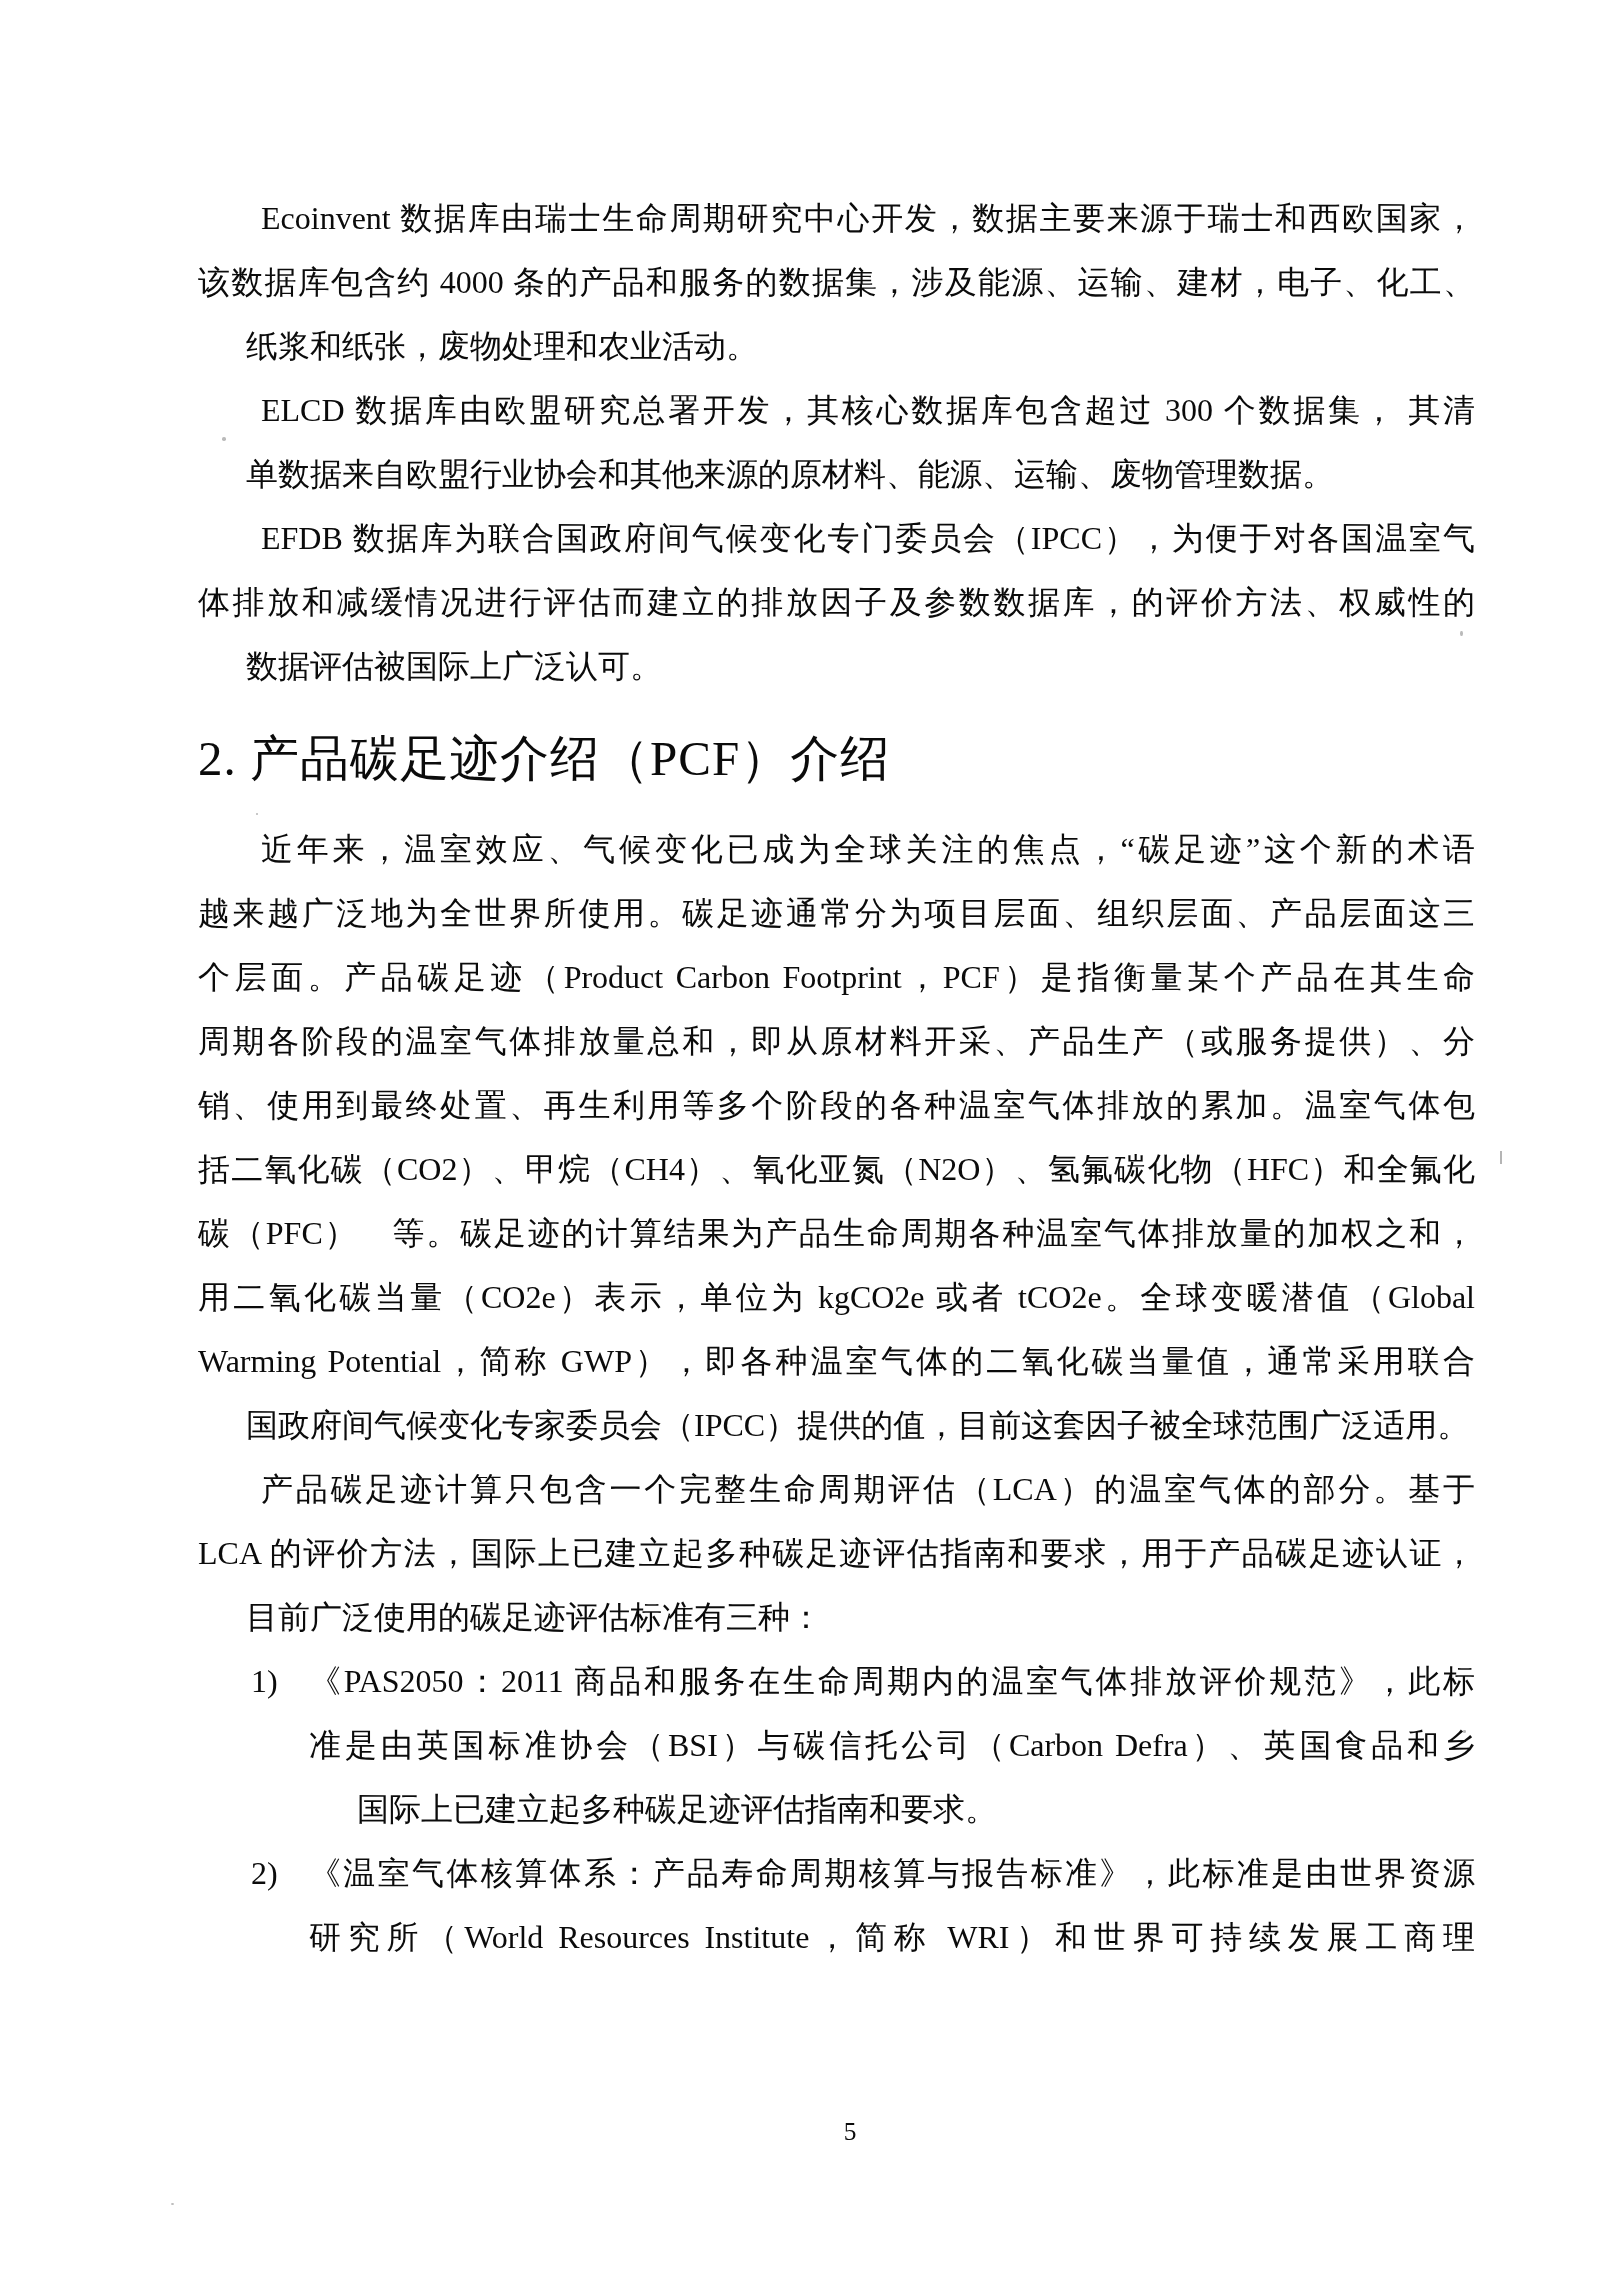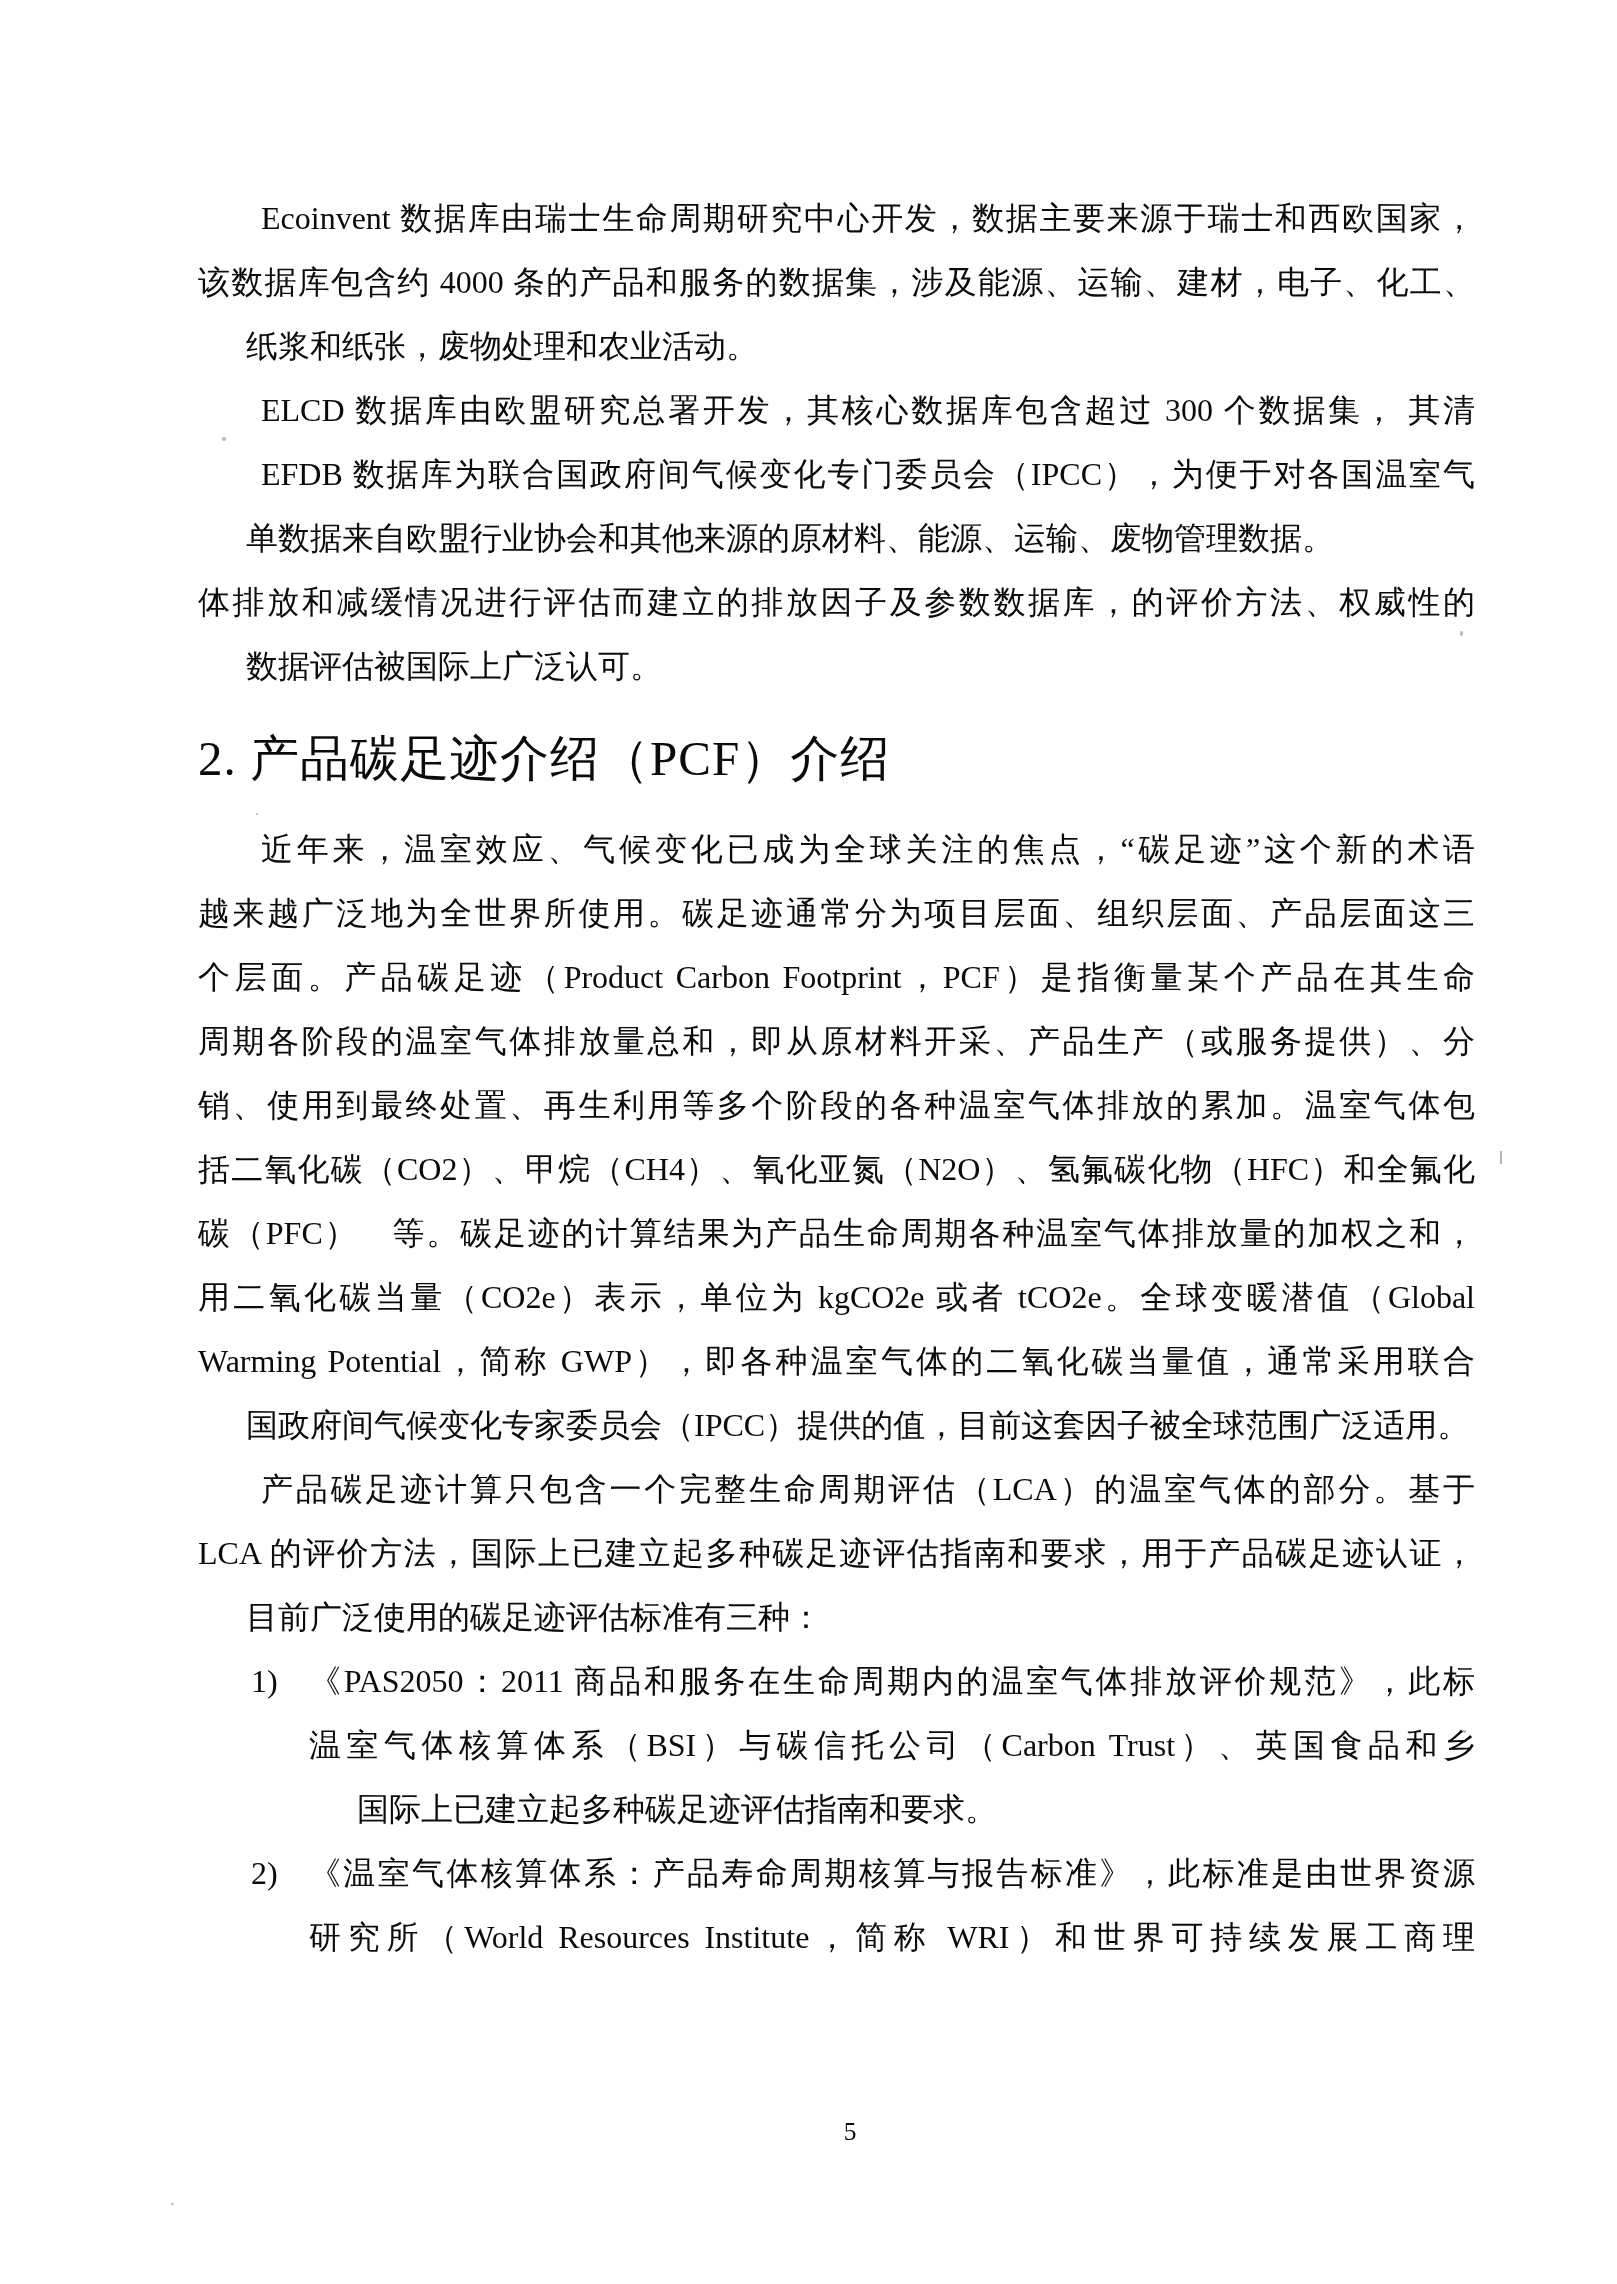--- a/index.html
+++ b/index.html
@@ -82,23 +82,23 @@
 
 <div class="page">
 
   <div class="text-block">
 
     <div class="ln fill ind">Ecoinvent 数据库由瑞士生命周期研究中心开发，数据主要来源于瑞士和西欧国家，</div>
     <div class="ln fill">该数据库包含约 4000 条的产品和服务的数据集，涉及能源、运输、建材，电子、化工、</div>
     <div class="ln end">纸浆和纸张，废物处理和农业活动。</div>
 
     <div class="ln fill ind">ELCD 数据库由欧盟研究总署开发，其核心数据库包含超过 300 个数据集， 其清</div>
+    <div class="ln end">单数据来自欧盟行业协会和其他来源的原材料、能源、运输、废物管理数据。</div>
+
     <div class="ln fill ind">EFDB 数据库为联合国政府间气候变化专门委员会（IPCC），为便于对各国温室气</div>
-
-    <div class="ln end">单数据来自欧盟行业协会和其他来源的原材料、能源、运输、废物管理数据。</div>
     <div class="ln fill">体排放和减缓情况进行评估而建立的排放因子及参数数据库，的评价方法、权威性的</div>
     <div class="ln end">数据评估被国际上广泛认可。</div>
 
     <div class="heading">2. 产品碳足迹介绍（PCF）介绍</div>
 
     <div class="ln fill ind">近年来，温室效应、气候变化已成为全球关注的焦点，“碳足迹”这个新的术语</div>
     <div class="ln fill">越来越广泛地为全世界所使用。碳足迹通常分为项目层面、组织层面、产品层面这三</div>
     <div class="ln fill">个层面。产品碳足迹（Product Carbon Footprint，PCF）是指衡量某个产品在其生命</div>
     <div class="ln fill">周期各阶段的温室气体排放量总和，即从原材料开采、产品生产（或服务提供）、分</div>
     <div class="ln fill">销、使用到最终处置、再生利用等多个阶段的各种温室气体排放的累加。温室气体包</div>
@@ -108,21 +108,21 @@
     <div class="ln fill">Warming Potential，简称 GWP），即各种温室气体的二氧化碳当量值，通常采用联合</div>
     <div class="ln end">国政府间气候变化专家委员会（IPCC）提供的值，目前这套因子被全球范围广泛适用。</div>
 
     <div class="ln fill ind">产品碳足迹计算只包含一个完整生命周期评估（LCA）的温室气体的部分。基于</div>
     <div class="ln fill">LCA 的评价方法，国际上已建立起多种碳足迹评估指南和要求，用于产品碳足迹认证，</div>
     <div class="ln end">目前广泛使用的碳足迹评估标准有三种：</div>
 
     <div class="ln fill li">
       <span class="marker">1)</span><span>《PAS2050：2011 商品和服务在生命周期内的温室气体排放评价规范》，此标</span>
     </div>
-    <div class="ln fill li">温室气体核算体系（BSI）与碳信托公司（Carbon Trust）、英国食品和乡</div>
+    <div class="ln fill li">准是由英国标准协会（BSI）与碳信托公司（Carbon Defra）、英国食品和乡</div>
     <div class="ln end li">国际上已建立起多种碳足迹评估指南和要求。</div>
 
     <div class="ln fill li">
       <span class="marker">2)</span><span>《温室气体核算体系：产品寿命周期核算与报告标准》，此标准是由世界资源</span>
     </div>
     <div class="ln fill li">研究所（World Resources Institute，简称 WRI）和世界可持续发展工商理</div>
 
   </div>
 
   <div class="pagenum">5</div>

